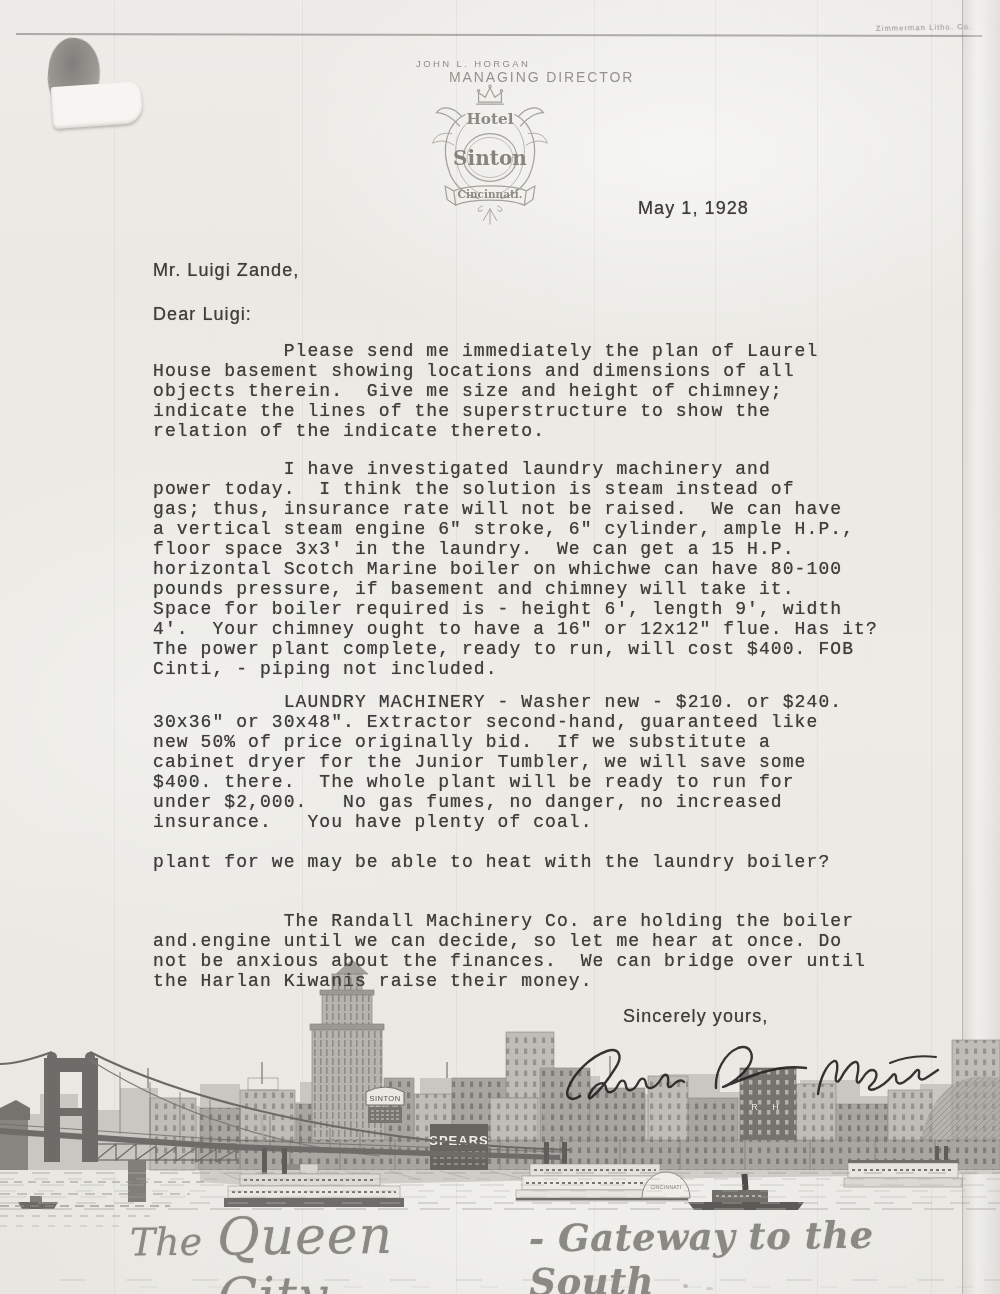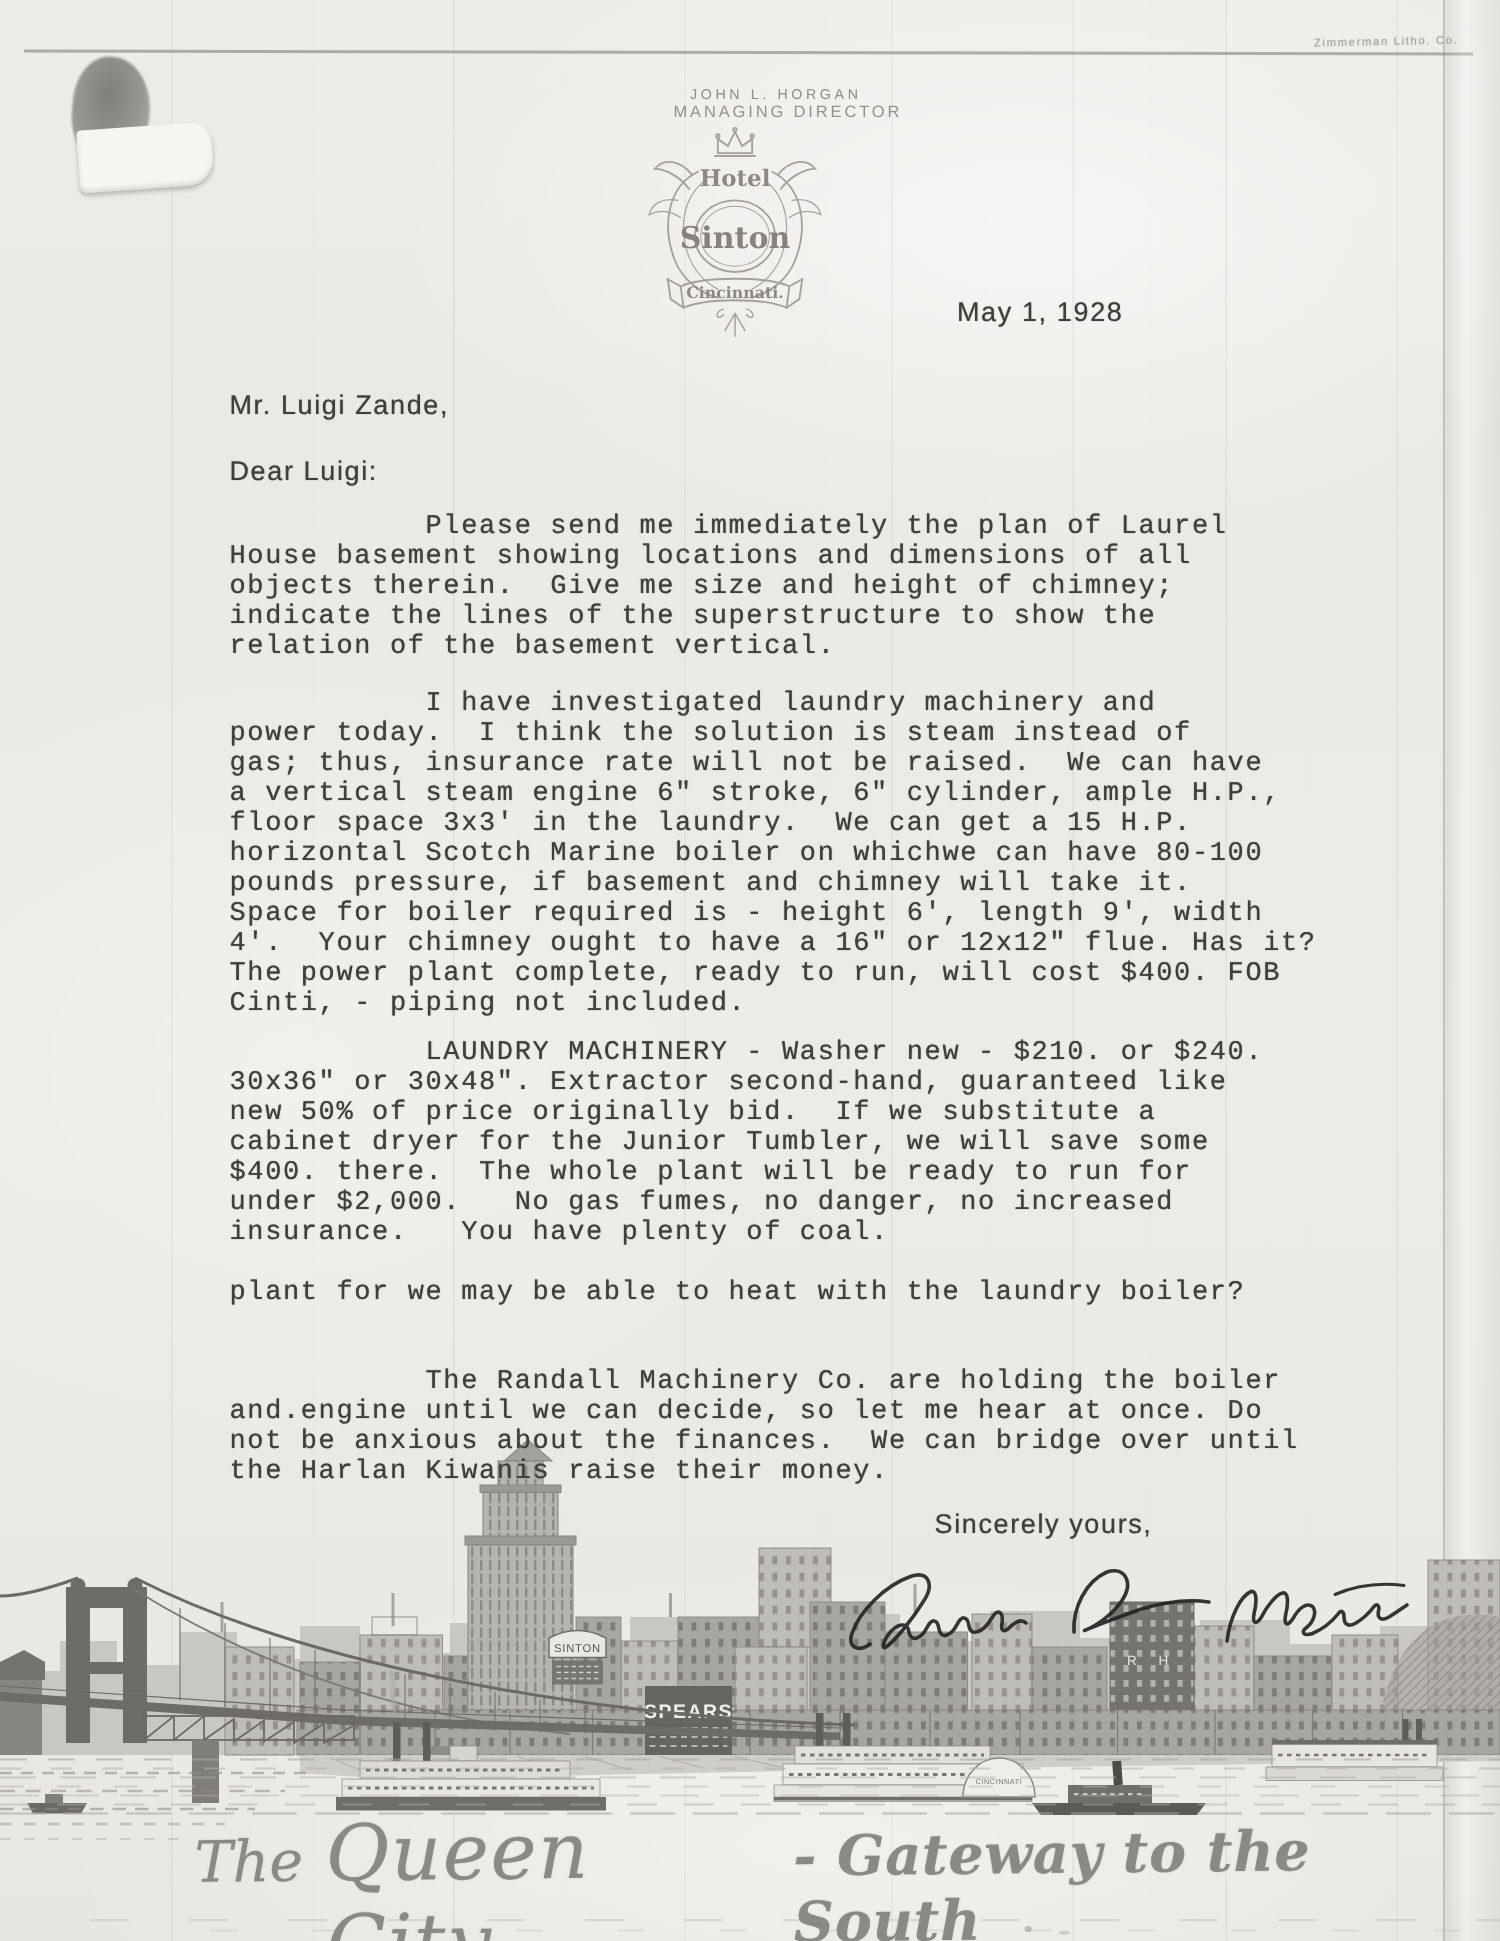--- a/index.html
+++ b/index.html
@@ -16,22 +16,22 @@
   .edge-right-line{position:absolute;top:0;left:962px;width:1px;height:100%;background:rgba(120,118,113,.35);}
   .streak{position:absolute;top:0;height:100%;width:1px;background:rgba(105,103,99,.07);}
   .tape-blob{position:absolute;left:48px;top:38px;width:52px;height:72px;border-radius:45% 55% 50% 50%;
     background:radial-gradient(ellipse at 45% 35%, #6e6c68, #8d8b86 60%, #aAA8a3 90%);
     opacity:.85;transform:rotate(6deg);filter:blur(.6px);}
   .tape-white{position:absolute;left:52px;top:84px;width:90px;height:42px;background:#f6f5f1;
     border-radius:3px 14px 18px 5px;transform:rotate(-4deg);
     box-shadow:0 2px 3px rgba(90,88,84,.35), inset 0 -2px 3px rgba(140,138,133,.25);}
   .pencil-note{position:absolute;left:876px;top:23px;font-size:7.5px;letter-spacing:1.1px;color:#a6a49f;
     transform:rotate(-1.2deg);text-shadow:0 0 1px rgba(166,164,159,.5);}
-  .dir-name{position:absolute;left:416px;top:58px;font-size:9.5px;letter-spacing:2.4px;color:#8f8c88;margin-left:44px;}
-  .dir-title{position:absolute;left:449px;top:69px;font-size:11px;letter-spacing:1.9px;color:#95928e;text-align:right;}
+  .dir-name{position:absolute;left:416px;top:58px;font-size:9.5px;letter-spacing:2.4px;color:#8f8c88;}
+  .dir-title{position:absolute;left:449px;top:69px;font-size:14px;letter-spacing:1.9px;color:#95928e;text-align:right;}
   .crest{position:absolute;left:427px;top:84px;width:126px;height:145px;opacity:.85;}
   .ct1{font:700 16px "DejaVu Serif",serif;fill:#7b7872;}
   .ct2{font:700 21px "DejaVu Serif",serif;fill:#747169;}
   .ct3{font:700 11px "DejaVu Serif",serif;fill:#7b7872;}
   .type{position:absolute;font-family:Liberation Sans, sans-serif;
     font-size:18px;line-height:20px;letter-spacing:1.08px;color:#3f3e3b;white-space:pre;
     text-shadow:0 0 .7px rgba(63,62,59,.8);}
   .para{position:absolute;left:153px;font-family:"Liberation Mono","DejaVu Sans Mono",monospace;
     font-size:18px;line-height:20px;letter-spacing:1.08px;color:#3f3e3b;white-space:pre;
     text-shadow:0 0 .7px rgba(63,62,59,.8);}
@@ -294,21 +294,21 @@
       <path d="M0,268 H120" stroke="#a5a39e" stroke-width="1.4" stroke-dasharray="7 9" opacity=".4"></path>
       <path d="M60,322 H1000" stroke="#b8b6b1" stroke-width="1.5" stroke-dasharray="26 40" opacity=".4"></path>
       <path d="M140,329 H980" stroke="#c0beb9" stroke-width="1.2" stroke-dasharray="18 50" opacity=".35"></path>
     </g>
   </svg>
 
   <div class="type" style="left:638px;top:198px">May 1, 1928</div>
   <div class="type" style="left:153px;top:260px">Mr. Luigi Zande,</div>
   <div class="type" style="left:153px;top:304px">Dear Luigi:</div>
 
-  <div class="para" style="top:341px"><div>           Please send me immediately the plan of Laurel</div><div>House basement showing locations and dimensions of all</div><div>objects therein.  Give me size and height of chimney;</div><div>indicate the lines of the superstructure to show the</div><div>relation of the basement vertical.</div></div>
+  <div class="para" style="top:341px"><div>           Please send me immediately the plan of Laurel</div><div>House basement showing locations and dimensions of all</div><div>objects therein.  Give me size and height of chimney;</div><div>indicate the lines of the superstructure to show the</div><div>relation of the indicate thereto.</div></div>
   <div class="para" style="top:459px"><div>           I have investigated laundry machinery and</div><div>power today.  I think the solution is steam instead of</div><div>gas; thus, insurance rate will not be raised.  We can have</div><div>a vertical steam engine 6" stroke, 6" cylinder, ample H.P.,</div><div>floor space 3x3' in the laundry.  We can get a 15 H.P.</div><div>horizontal Scotch Marine boiler on whichwe can have 80-100</div><div>pounds pressure, if basement and chimney will take it.</div><div>Space for boiler required is - height 6', length 9', width</div><div>4'.  Your chimney ought to have a 16" or 12x12" flue. Has it?</div><div>The power plant complete, ready to run, will cost $400. FOB</div><div>Cinti, - piping not included.</div></div>
   <div class="para" style="top:692px"><div>           LAUNDRY MACHINERY - Washer new - $210. or $240.</div><div>30x36" or 30x48". Extractor second-hand, guaranteed like</div><div>new 50% of price originally bid.  If we substitute a</div><div>cabinet dryer for the Junior Tumbler, we will save some</div><div>$400. there.  The whole plant will be ready to run for</div><div>under $2,000.   No gas fumes, no danger, no increased</div><div>insurance.   You have plenty of coal.</div></div>
   <div class="para" style="top:852px"><div>plant for we may be able to heat with the laundry boiler?</div></div>
   <div class="para" style="top:911px"><div>           The Randall Machinery Co. are holding the boiler</div><div>and.engine until we can decide, so let me hear at once. Do</div><div>not be anxious about the finances.  We can bridge over until</div><div>the Harlan Kiwanis raise their money.</div></div>
 
   <div class="type" style="left:623px;top:1006px">Sincerely yours,</div>
 
   <svg class="sig" viewBox="0 0 390 95" role="img" aria-label="Darwin D. Martin">
     <g stroke="#222120" stroke-width="2.4" fill="none" stroke-linecap="round" stroke-linejoin="round" opacity=".9">
       <path d="M20,66 C12,72 5,68 8,59 C13,44 30,27 47,21 C59,17 63,26 56,37 C48,50 38,62 32,67 C28,71 28,66 32,60 C38,52 45,51 46,58 C47,65 54,63 58,55 C61,49 65,49 66,56 C67,63 74,61 78,53 C81,47 85,47 86,54 C87,61 95,59 101,49 C105,42 109,44 108,52 C107,57 109,59 113,55 C117,51 121,49 124,52"></path>

